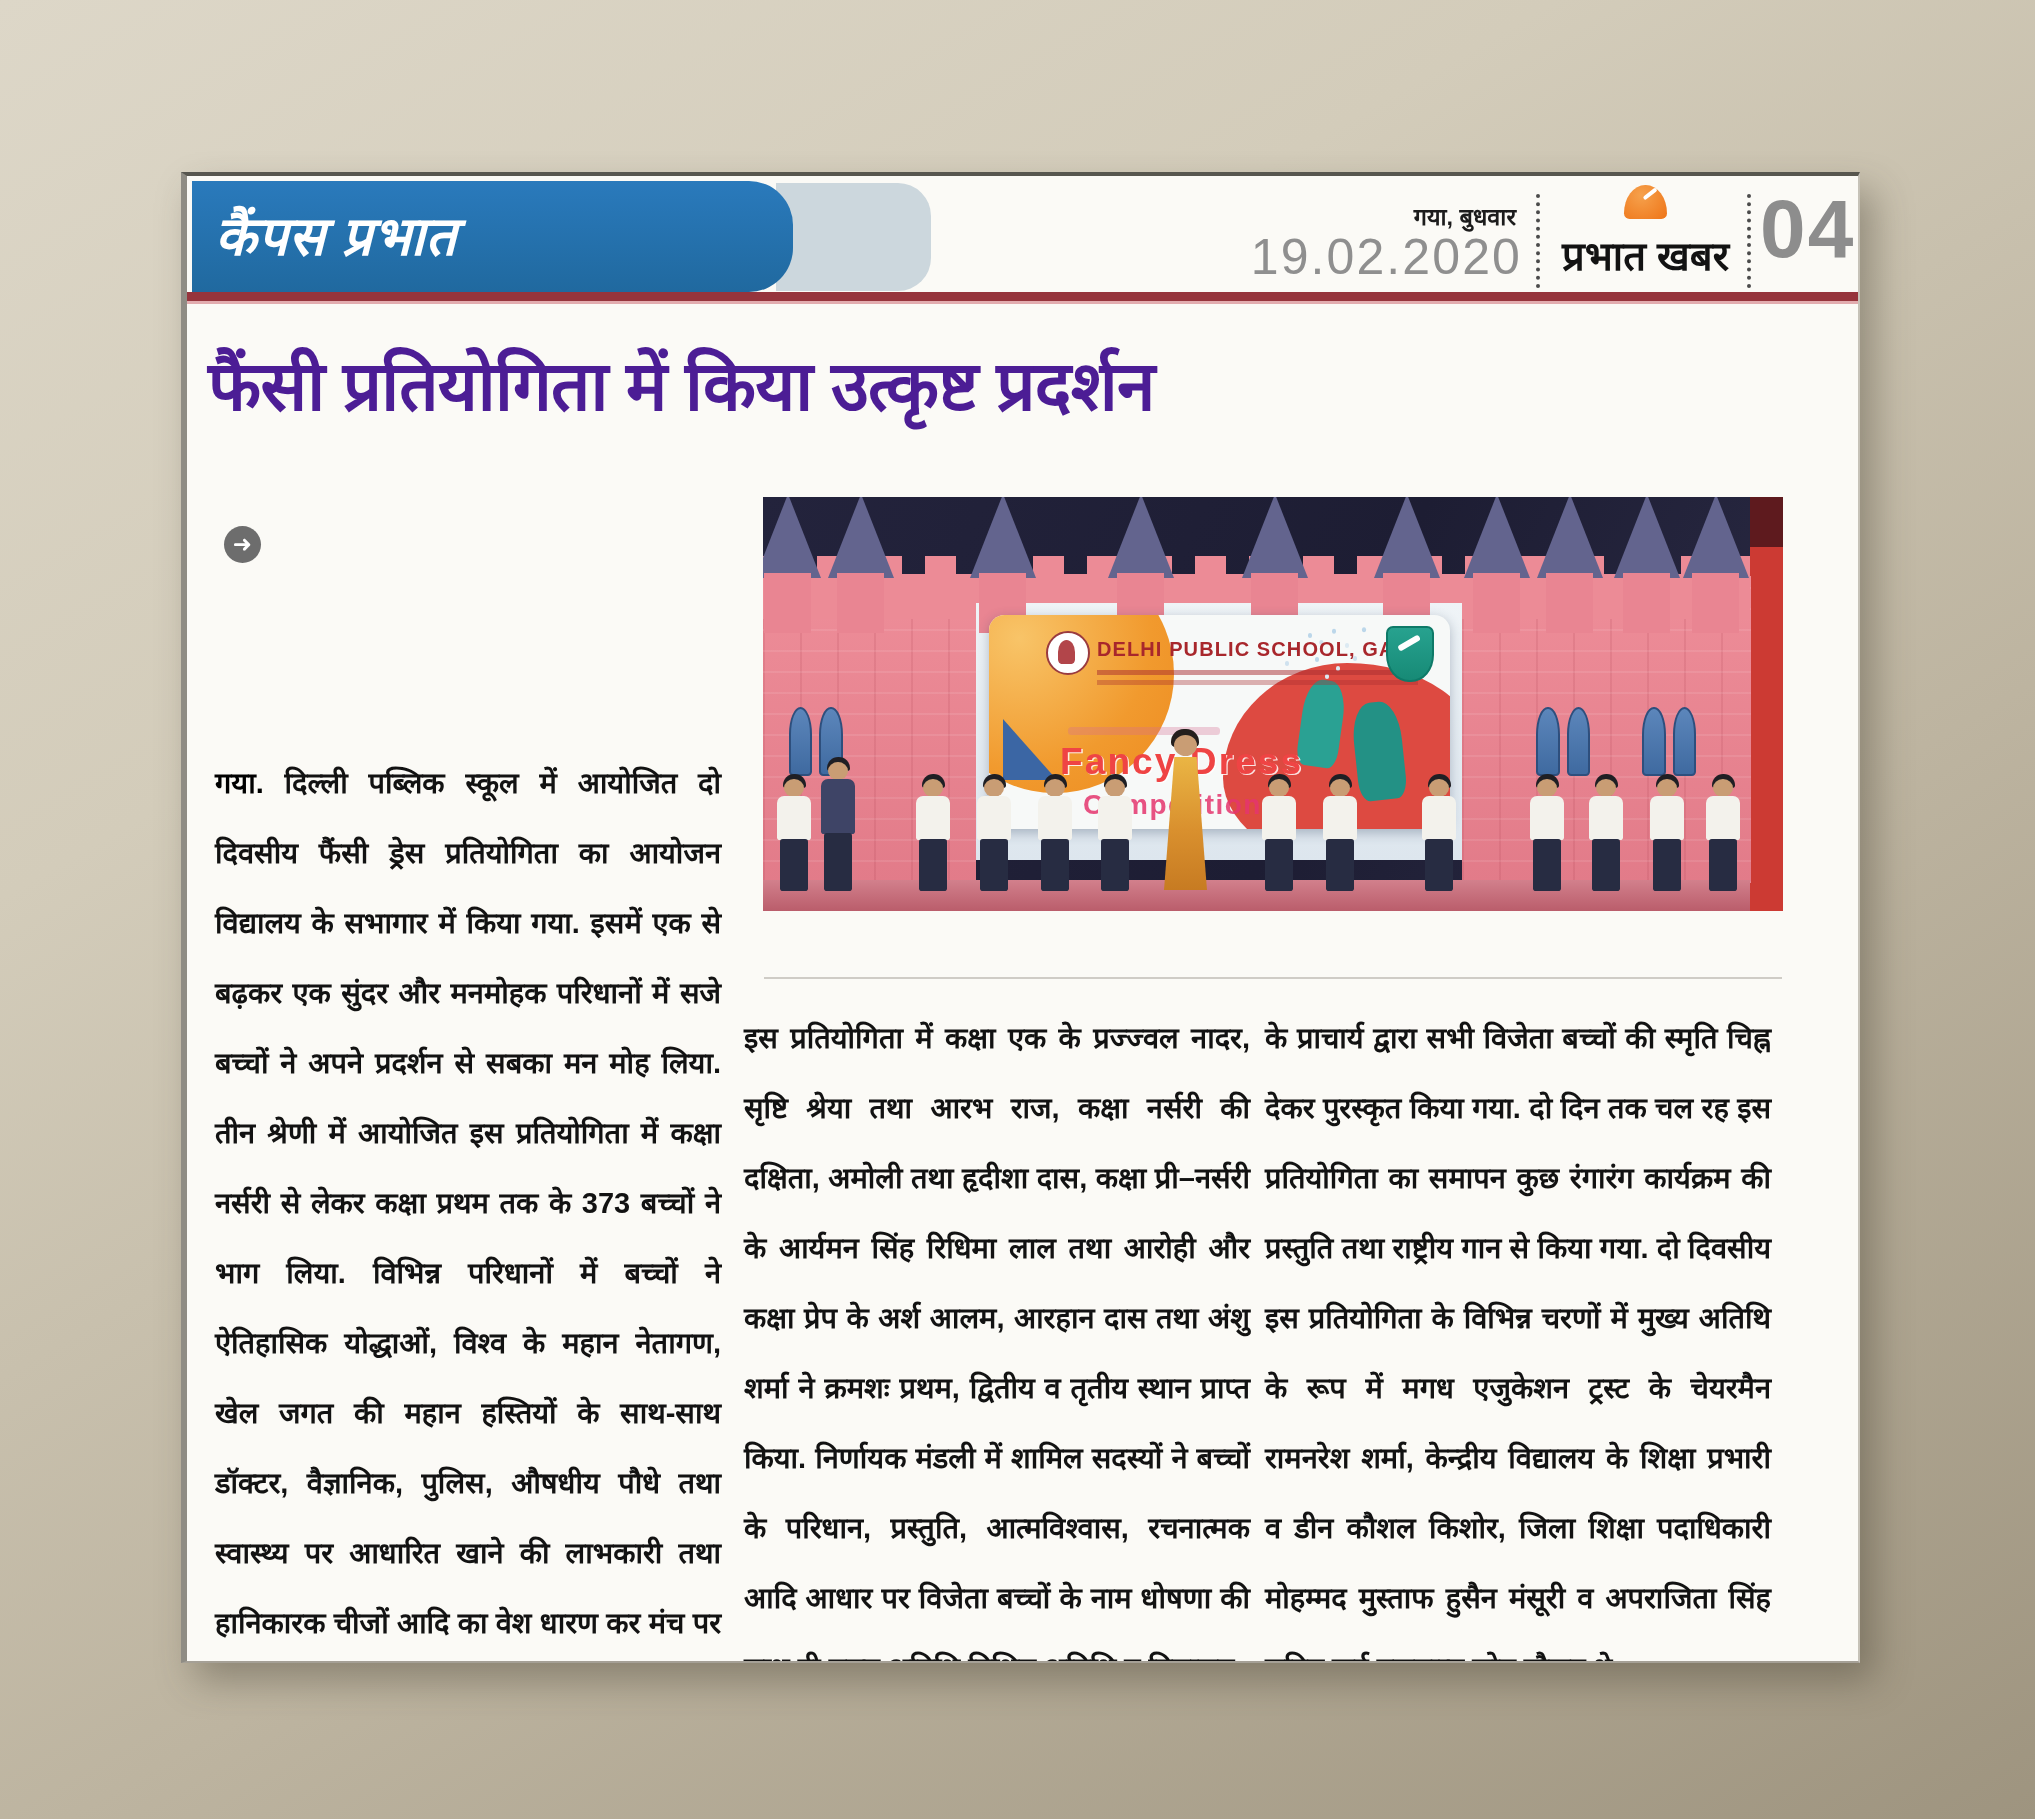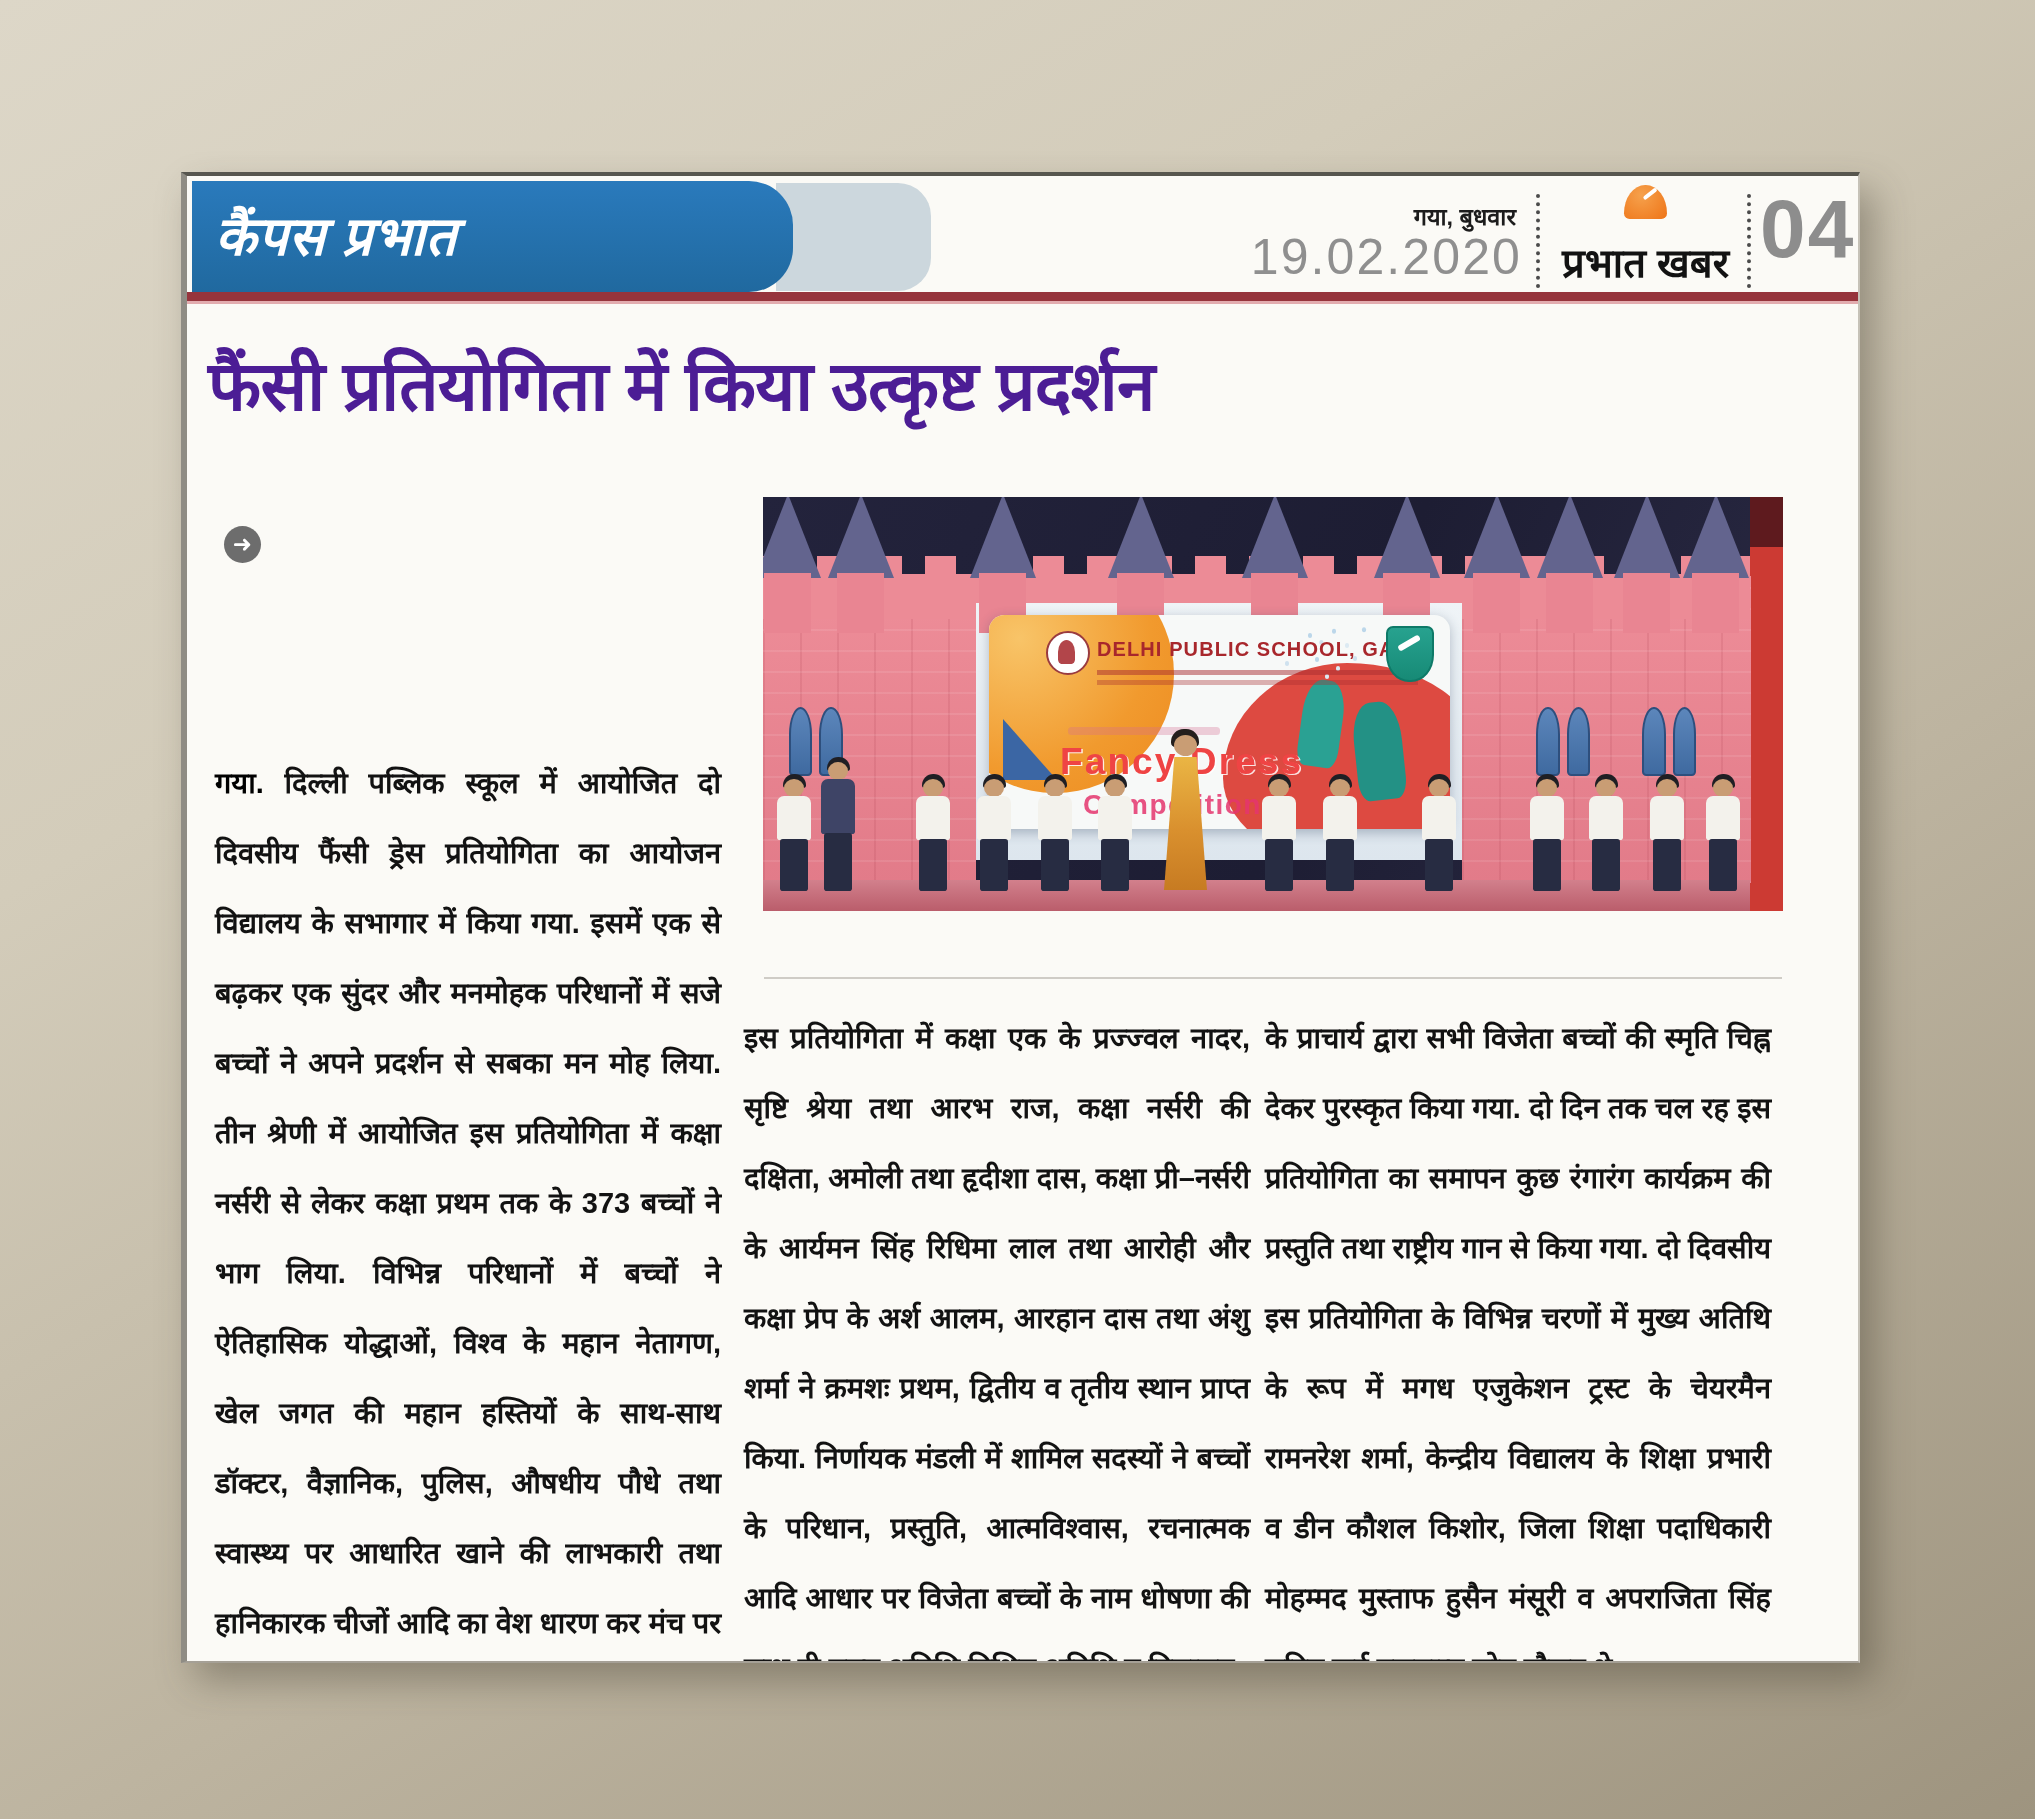--- a/index.html
+++ b/index.html
@@ -22,21 +22,21 @@
   .date-label{position:absolute;right:336px;top:52px;font-size:50px;color:#8f8f8f;letter-spacing:2.1px;}
   .dot-div{position:absolute;top:18.4px;height:94px;border-left:4.3px dotted #4b4b4b;width:0;}
   .dot-div.d1{left:1349px;}
   .dot-div.d2{left:1560px;}
   .paper-logo{position:absolute;left:1367px;top:8.5px;width:183px;text-align:center;}
   .sun-icon{position:relative;margin:0 auto;width:43px;height:34px;
     background:radial-gradient(circle at 40% 30%,#f6a14c,#ee7417);
     border-radius:50% 50% 5.7px 5.7px / 85% 85% 5.7px 5.7px;}
   .sun-icon::after{content:"";position:absolute;left:18.4px;top:7px;width:15.6px;height:3.5px;
     background:#ffffff;transform:rotate(-38deg);border-radius:2.1px;}
-  .paper-name{font-size:40px;font-weight:bold;color:#121212;margin-top:15px;}
+  .paper-name{font-size:40px;font-weight:bold;color:#121212;margin-top:8px;}
   .page-number{position:absolute;left:1573px;top:5.7px;font-size:82px;font-weight:bold;
     color:#8d8d8d;letter-spacing:2.1px;}
   .header-rule{position:absolute;left:0;right:0;top:116px;height:9.2px;background:#96343c;
     border-bottom:3.5px solid #e2acaf;}
 
   
   .headline{position:absolute;left:21px;top:160px;width:1631px;font-size:69px;font-weight:bold;
     color:#4c1d95;white-space:nowrap;letter-spacing:-0.7px;}
   .subhead-bullet{position:absolute;left:37px;top:350px;width:37px;height:37px;border-radius:50%;
     background:#6d6d6d;color:#ffffff;text-align:center;line-height:37px;font-size:23px;font-weight:bold;}

